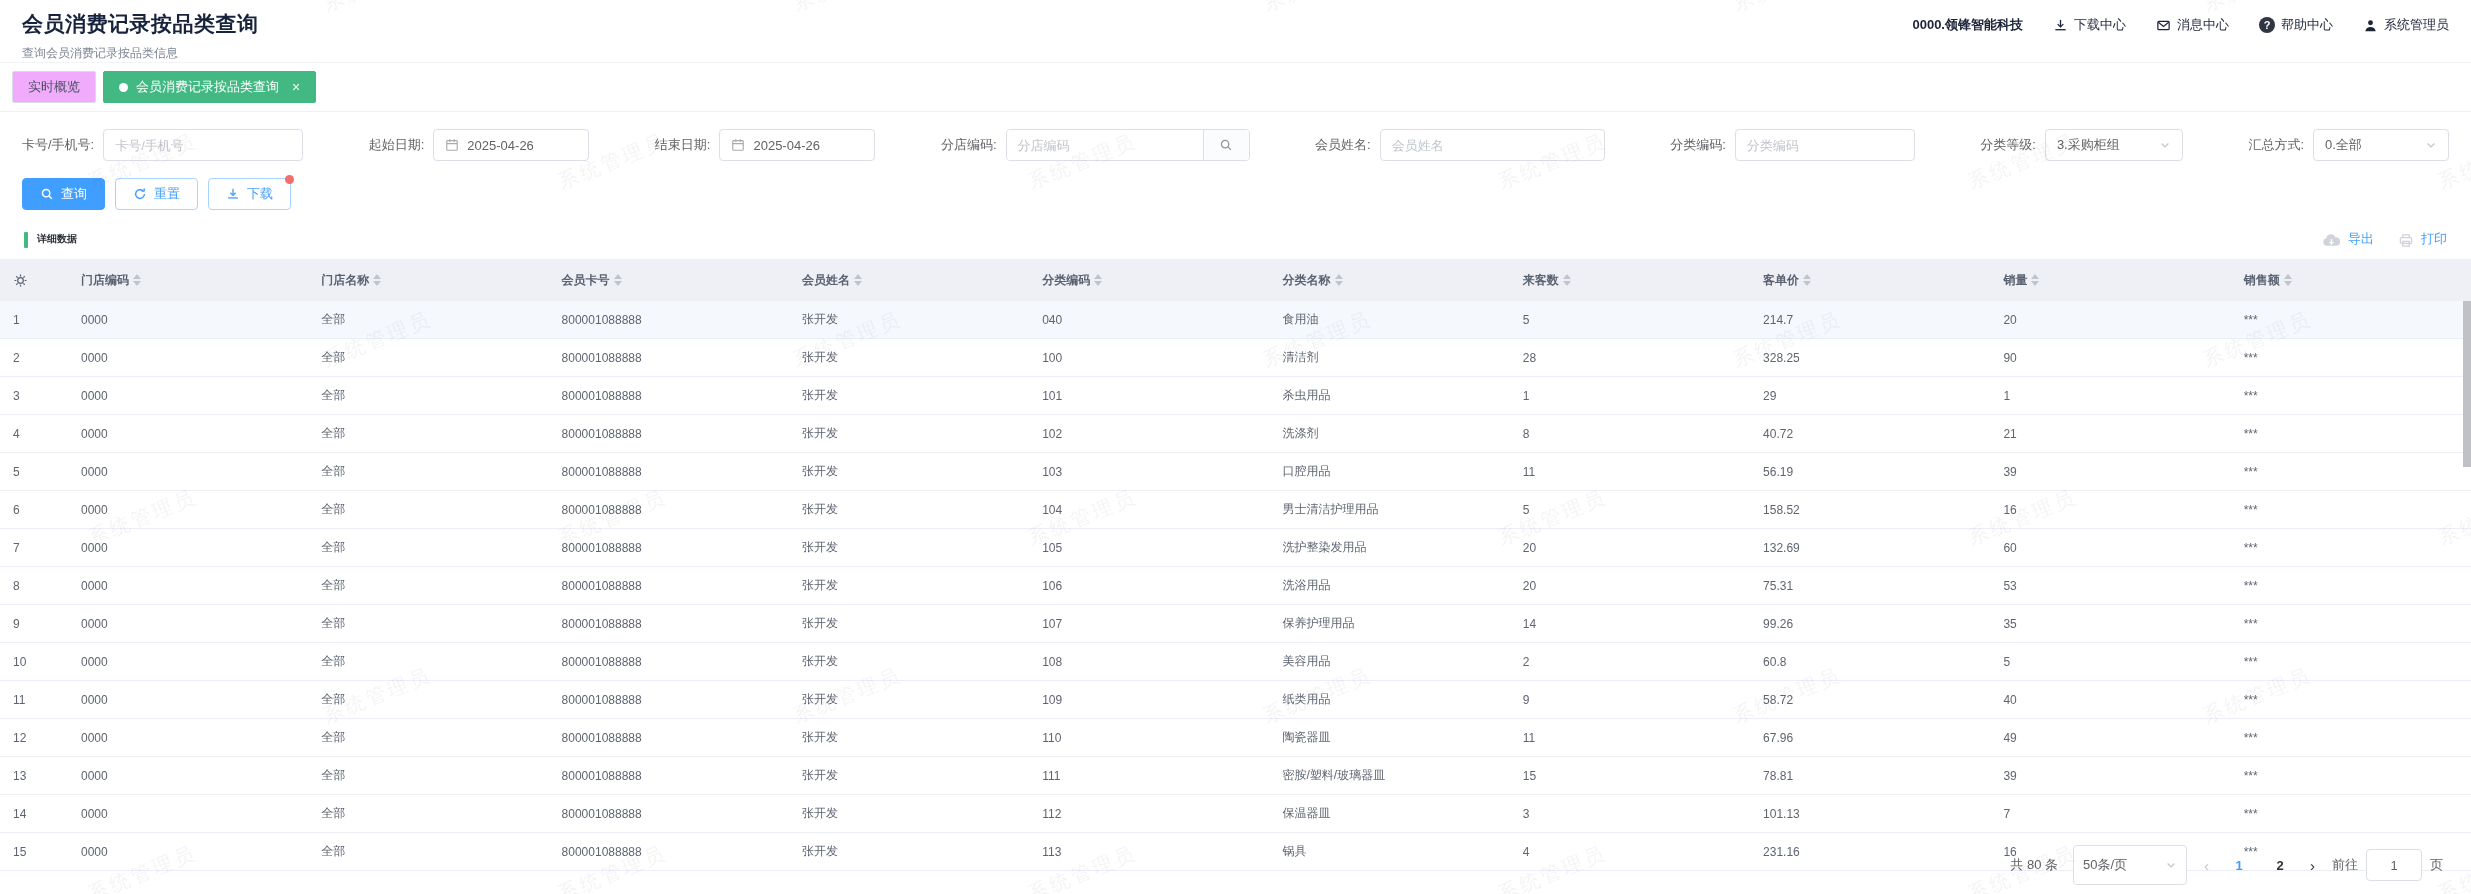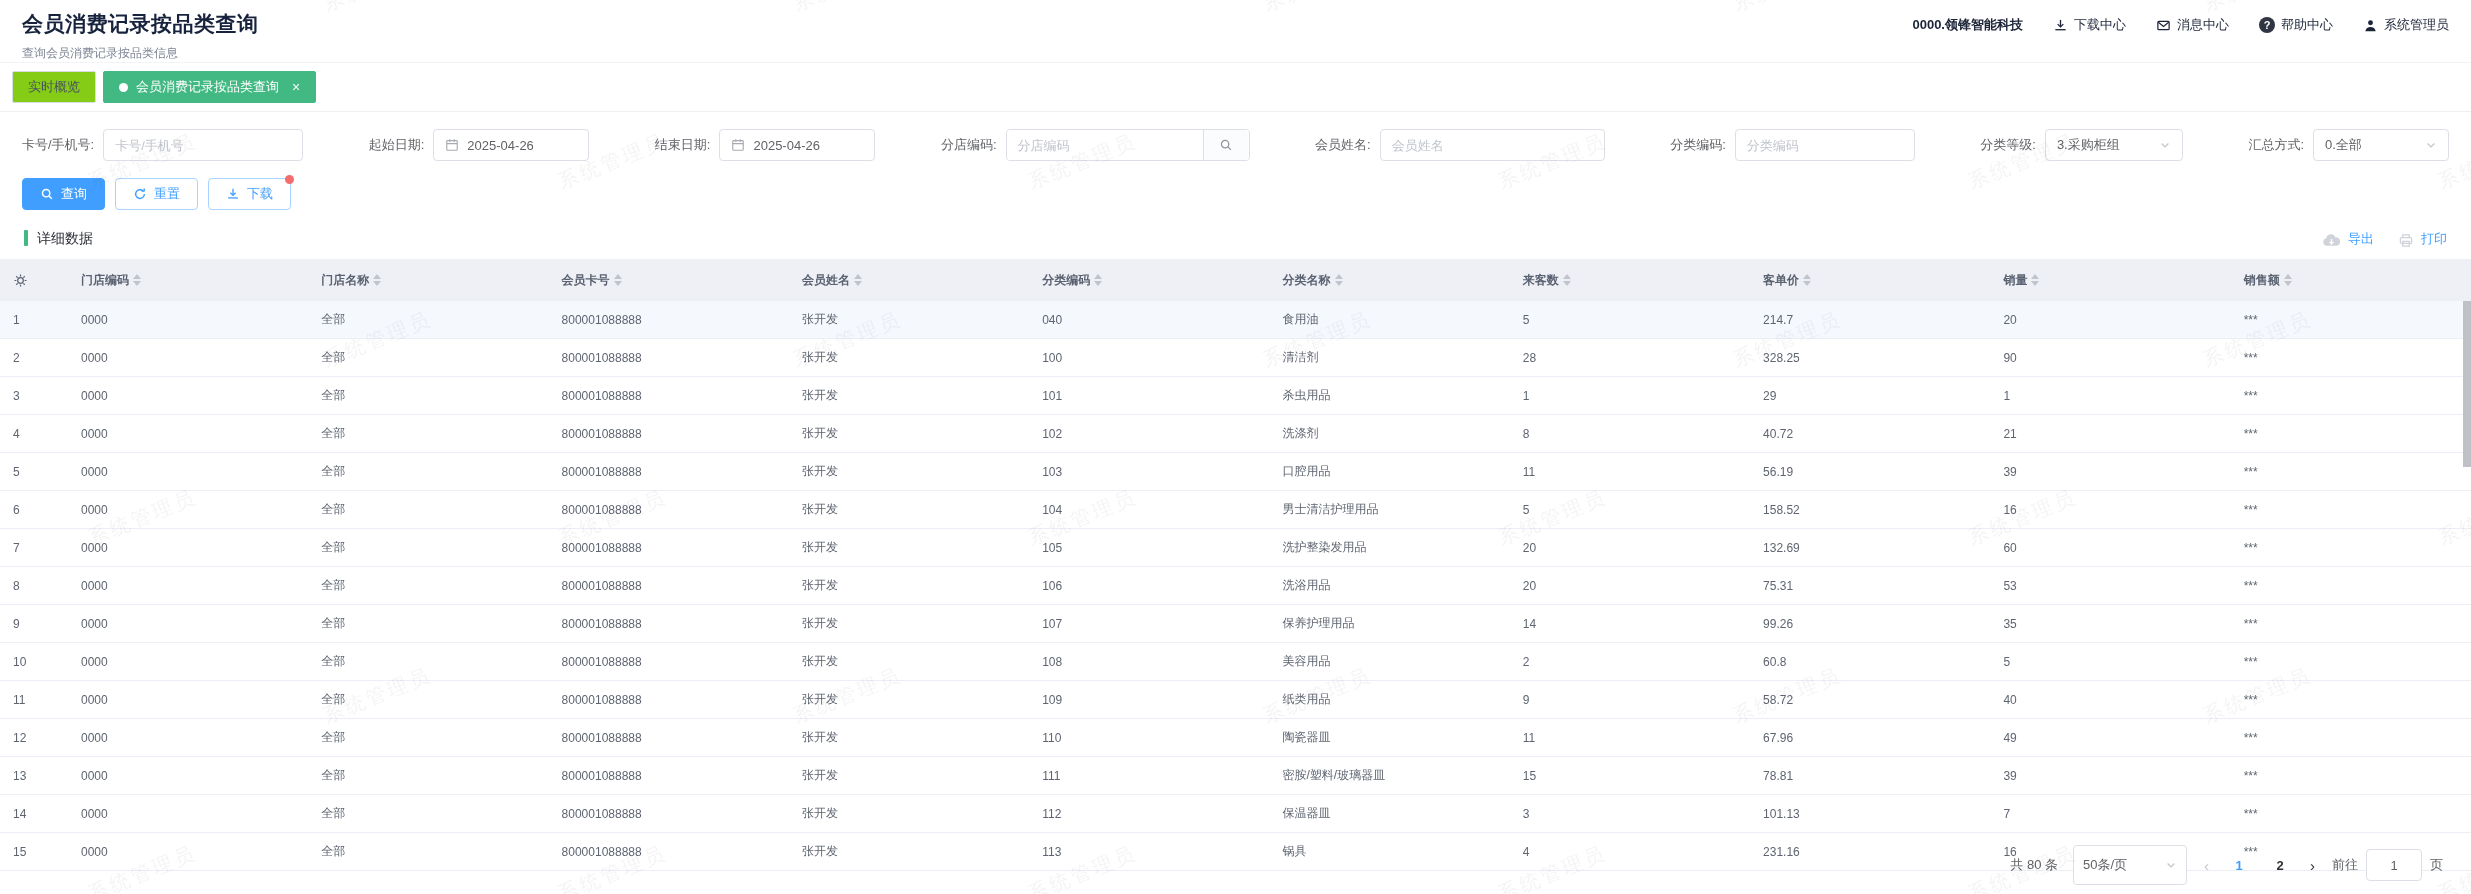--- a/index.html
+++ b/index.html
@@ -11,21 +11,21 @@
   .subtitle{font-size:12px;color:#7d8494;margin-top:7px}
   .topbar-right{display:flex;align-items:center;gap:30px;margin-top:6px;font-size:13px;color:#1c2438}
   .company{font-weight:700}
   .top-item{display:inline-flex;align-items:center;gap:6px;cursor:pointer}
   .qmark{width:16px;height:16px;border-radius:50%;background:#2f3542;color:#fff;display:inline-flex;
          align-items:center;justify-content:center;font-size:11px;font-weight:700}
   .qmark::after{content:"?"}
   .icon-svg{display:block}
   
   .tabstrip{display:flex;align-items:center;gap:7px;padding:8px 12px;border-top:1px solid #f2f3f5;border-bottom:1px solid #eef0f4}
-  .tab{height:30px;display:inline-flex;align-items:center;padding:0 15px;border:1px solid #d8dce5;background:#84cc16;
+  .tab{height:30px;display:inline-flex;align-items:center;padding:0 15px;border:1px solid #d8dce5;background:#f0abfc;
        font-size:13px;color:#495060;cursor:pointer;border-radius:2px}
   .tab.active{background:#42b983;border-color:#42b983;color:#fff;gap:8px}
   .tab .dot{width:9px;height:9px;border-radius:50%;background:#fff}
   .tab .close{font-size:14px;margin-left:5px;line-height:1;opacity:.95;cursor:pointer}
   
   .filters{display:flex;align-items:center;justify-content:space-between;padding:17px 22px 0;font-size:13px;color:#606266}
   .fgroup{display:flex;align-items:center;gap:9px;white-space:nowrap}
   .inp{height:32px;border:1px solid #dcdfe6;border-radius:4px;background:#fff;box-sizing:border-box;
        font-size:13px;color:#606266;display:inline-flex;align-items:center;padding:0 11px}
   input.inp{outline:none;font-family:inherit}
@@ -38,21 +38,21 @@
   .append{width:46px;align-self:stretch;border:0;border-left:1px solid #dcdfe6;background:#fbfcfd;display:flex;
           align-items:center;justify-content:center;cursor:pointer}
   
   .actions{display:flex;gap:10px;padding:17px 22px 0}
   .btn{height:32px;border-radius:4px;font-size:13px;display:inline-flex;align-items:center;gap:7px;padding:0 17px;
        cursor:pointer;border:1px solid #a8d3ff;background:#fff;color:#409eff;position:relative;font-family:inherit}
   .btn.primary{background:#409eff;border-color:#409eff;color:#fff}
   .dot-badge{position:absolute;top:-4px;right:-4px;width:9px;height:9px;border-radius:50%;background:#f56c6c}
   
   .section-row{display:flex;justify-content:space-between;align-items:flex-end;padding:20px 24px 9px}
-  .section-title{display:flex;align-items:flex-start;gap:9px;font-size:14px;font-weight:400;color:#2b2f36}
+  .section-title{display:flex;align-items:flex-start;gap:9px;font-size:10px;font-weight:700;color:#2b2f36}
   .bar{width:4px;height:16px;background:#42b983;border-radius:1px}
   .section-tools{display:flex;gap:24px;font-size:13px;color:#409eff;align-items:center}
   .tool{display:inline-flex;align-items:flex-end;gap:7px;cursor:pointer}
   
   .table-wrap{position:relative;height:612px;overflow:hidden;margin-top:2px}
   .thead,.tr{display:grid;grid-template-columns:68px repeat(10,1fr);align-items:center}
   .thead{height:42px;background:#eef0f6;font-size:12px;font-weight:700;color:#5a6170}
   .th{display:flex;align-items:center;padding-left:13px;cursor:pointer}
   .thl{margin-right:4px}
   .carets{display:inline-flex;flex-direction:column;gap:2px}

